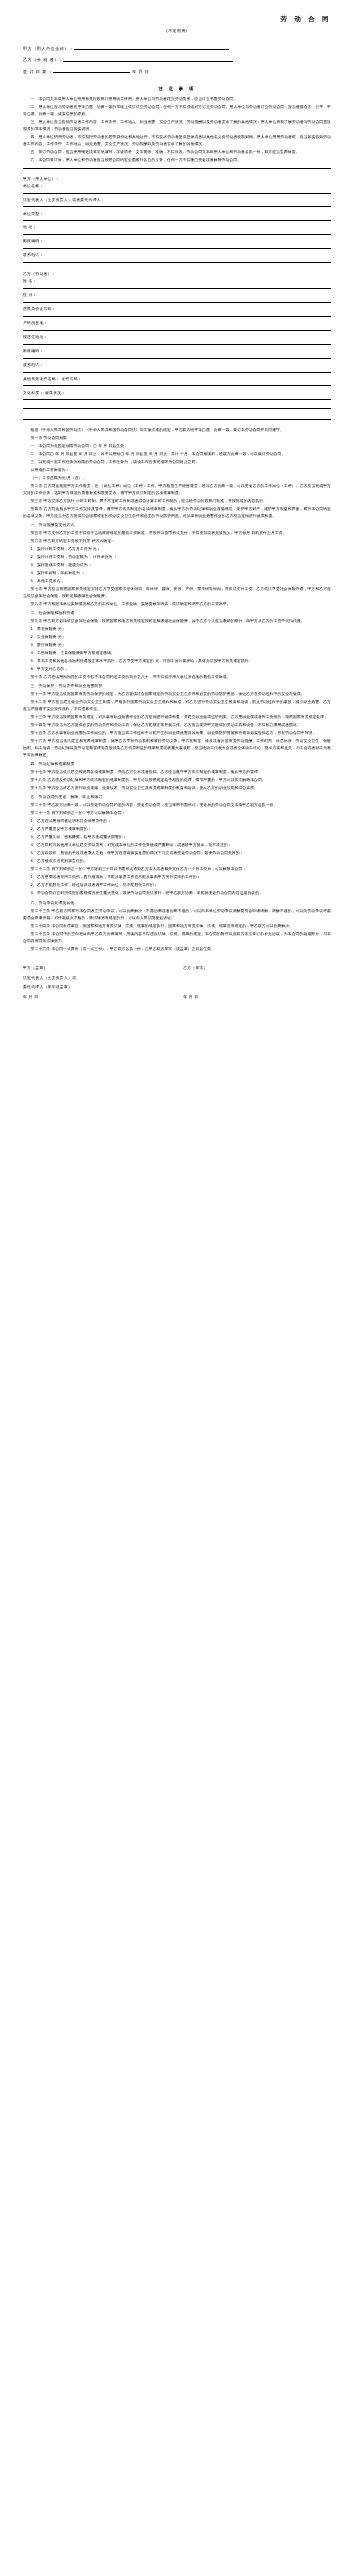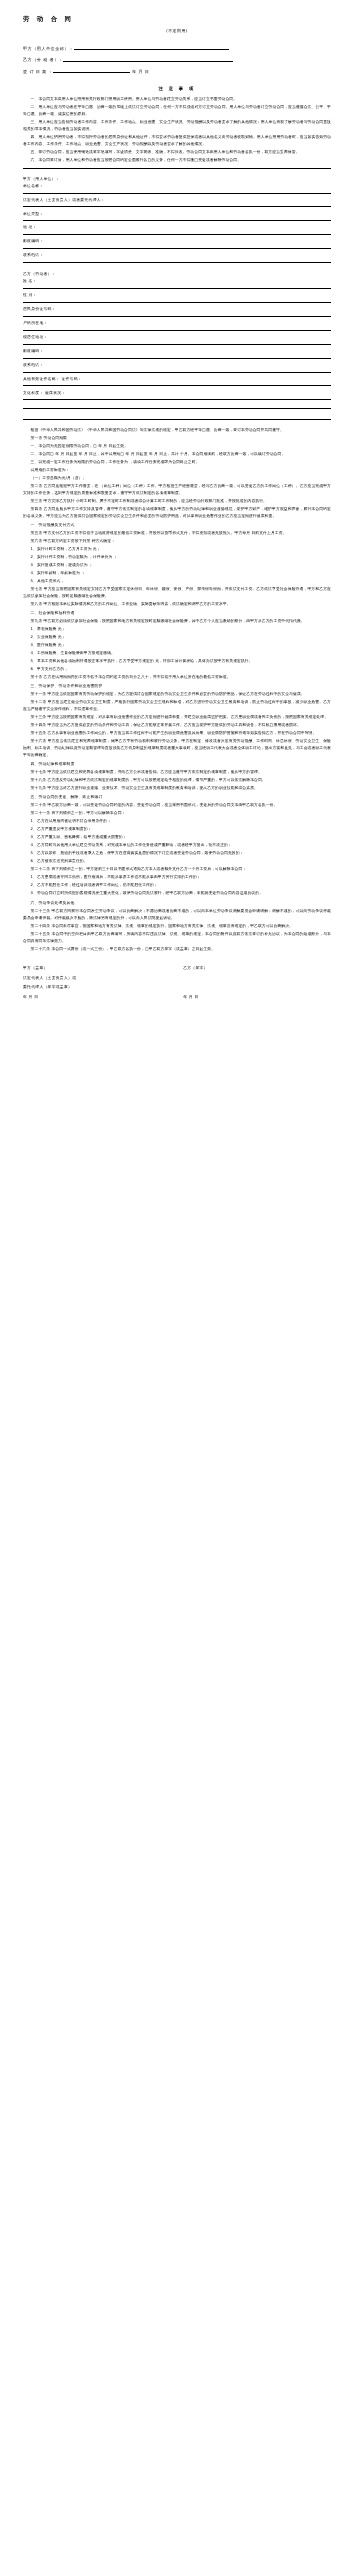--- a/index.html
+++ b/index.html
@@ -13,21 +13,21 @@
   }
   .page {
     width: 354px;
     min-height: 2762px;
     position: relative;
     box-sizing: border-box;
     padding: 13.4px 23px 20.6px 23px;
     background: #ffffff;
   }
   .doc-title {
-    text-align: left;
+    text-align: right;
     font-size: 6.4px;
     font-weight: bold;
     letter-spacing: 2.6px;
     margin: 2.1px 0 3.1px 0;
   }
   .doc-subtitle {
     text-align: center;
     font-size: 3.9px;
     margin: 0 0 11.3px 0;
     letter-spacing: 0.5px;

